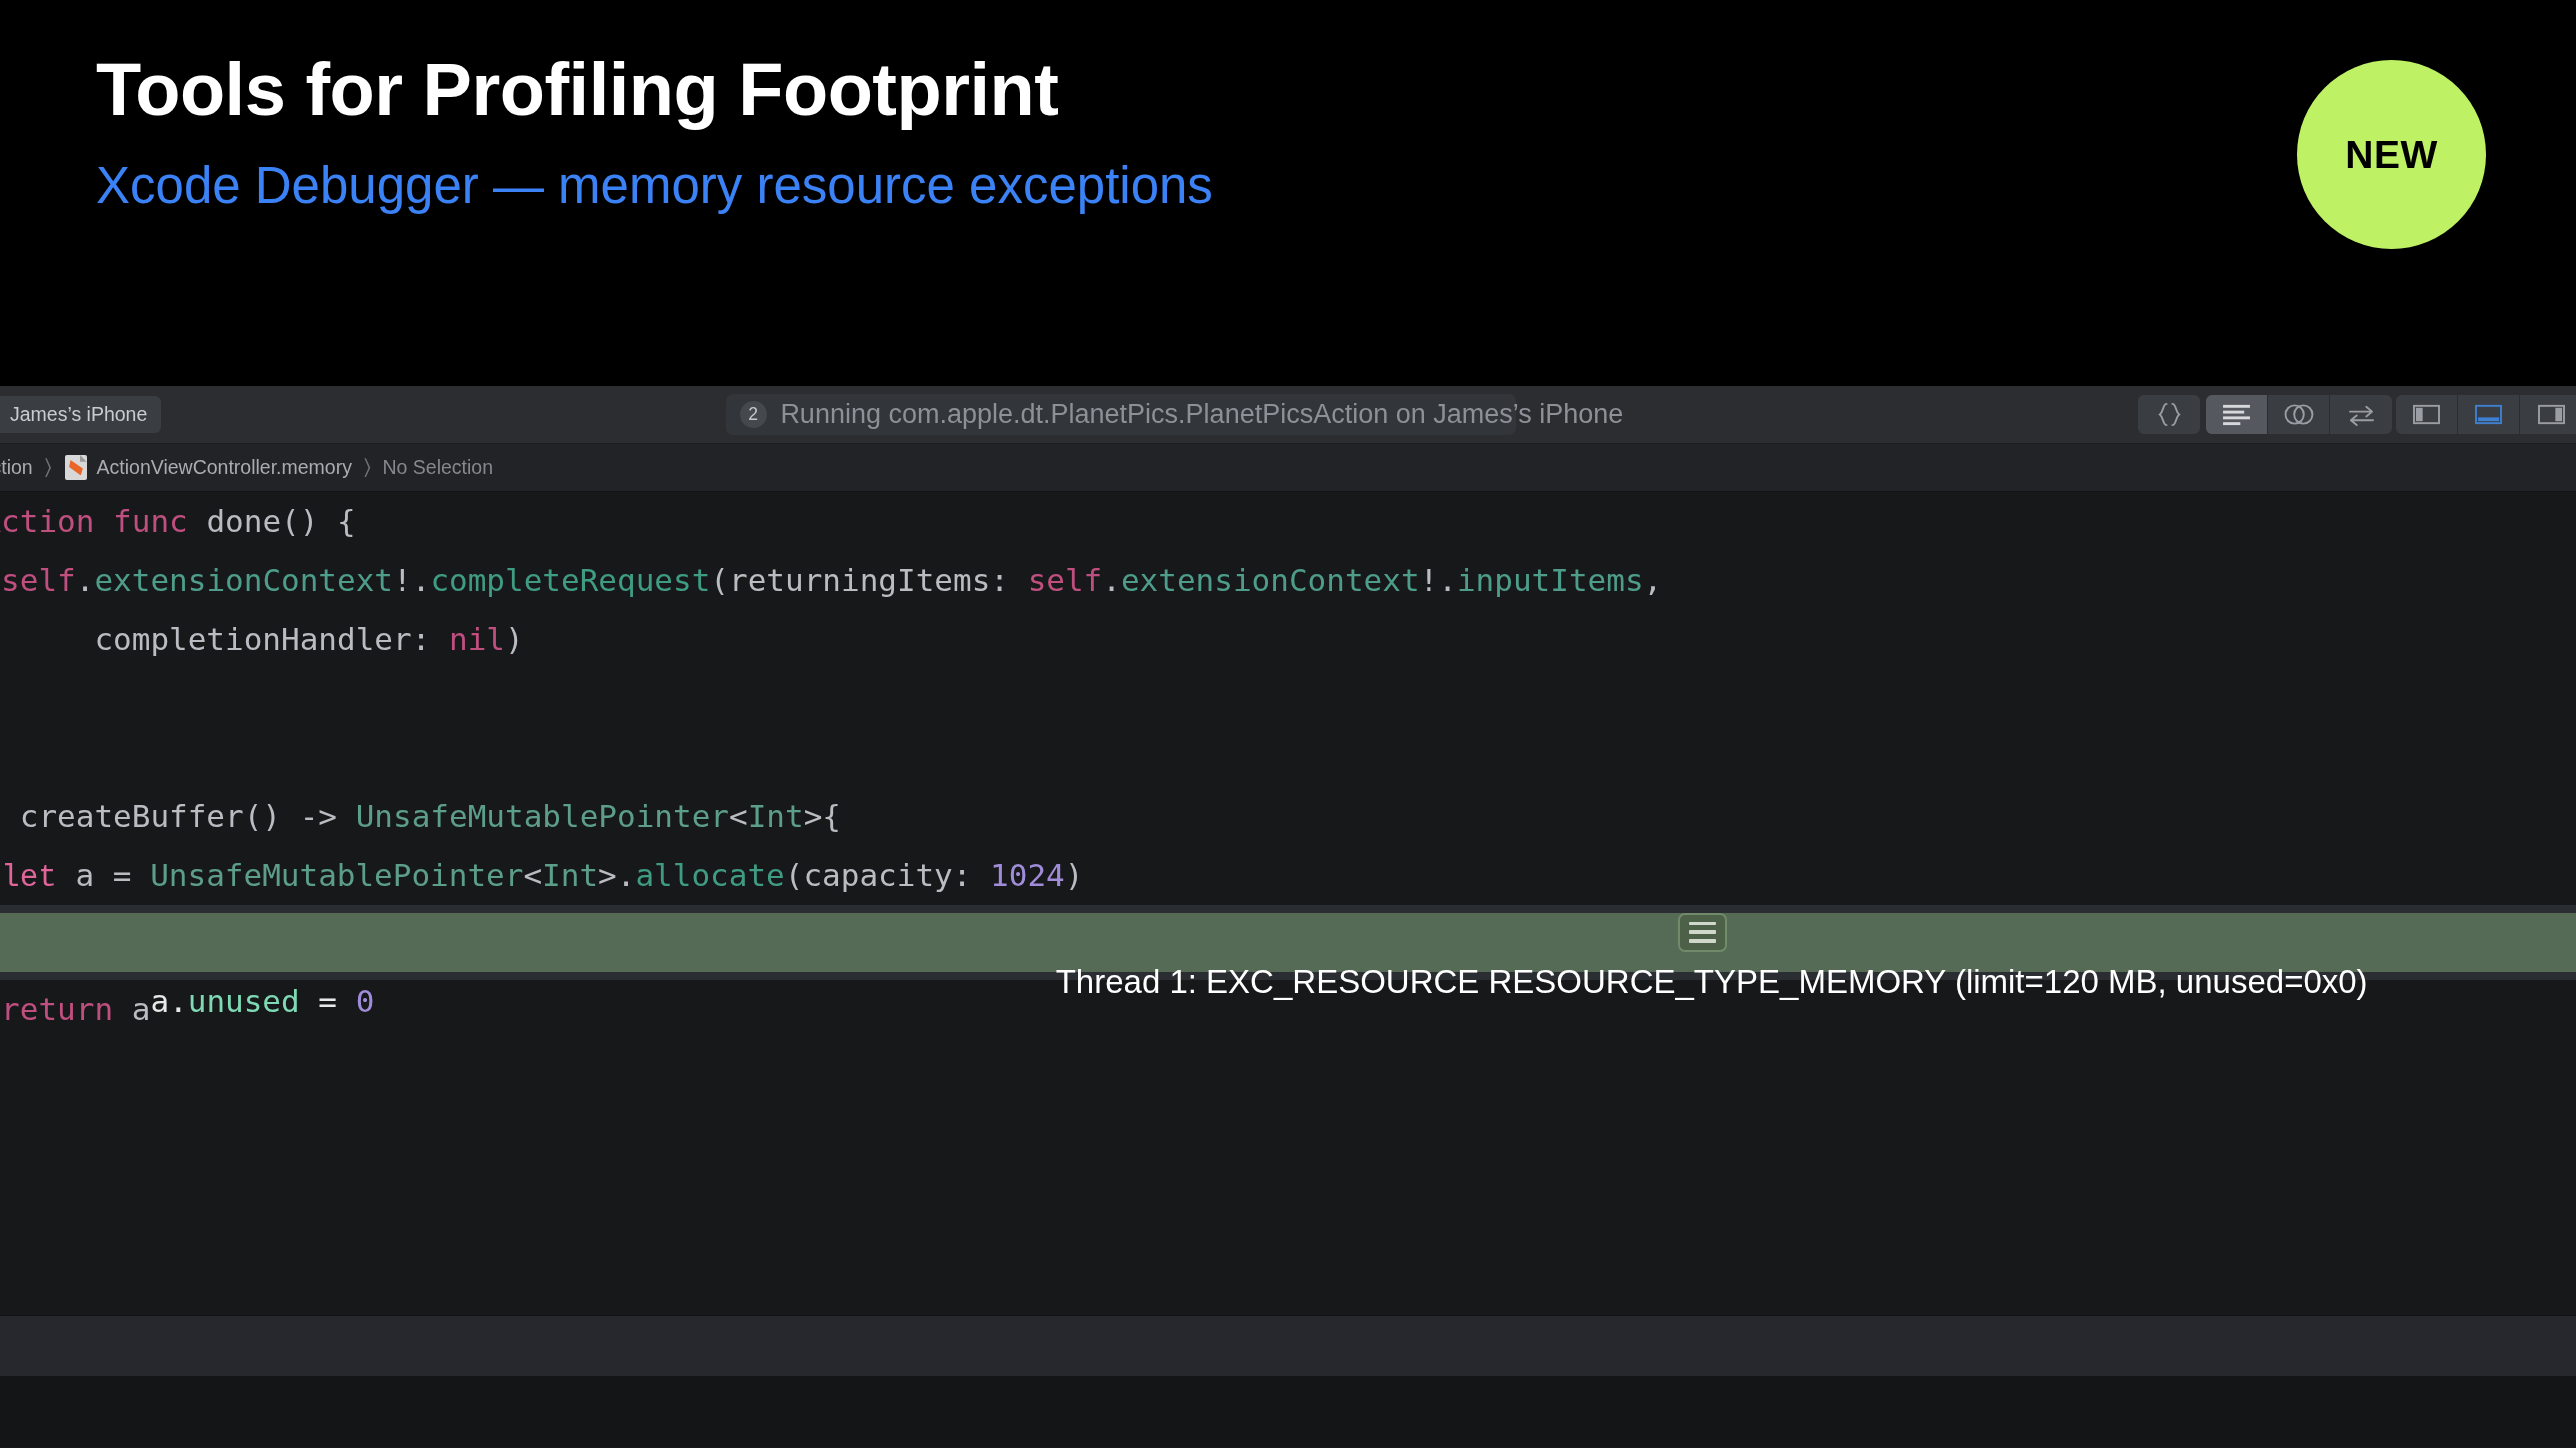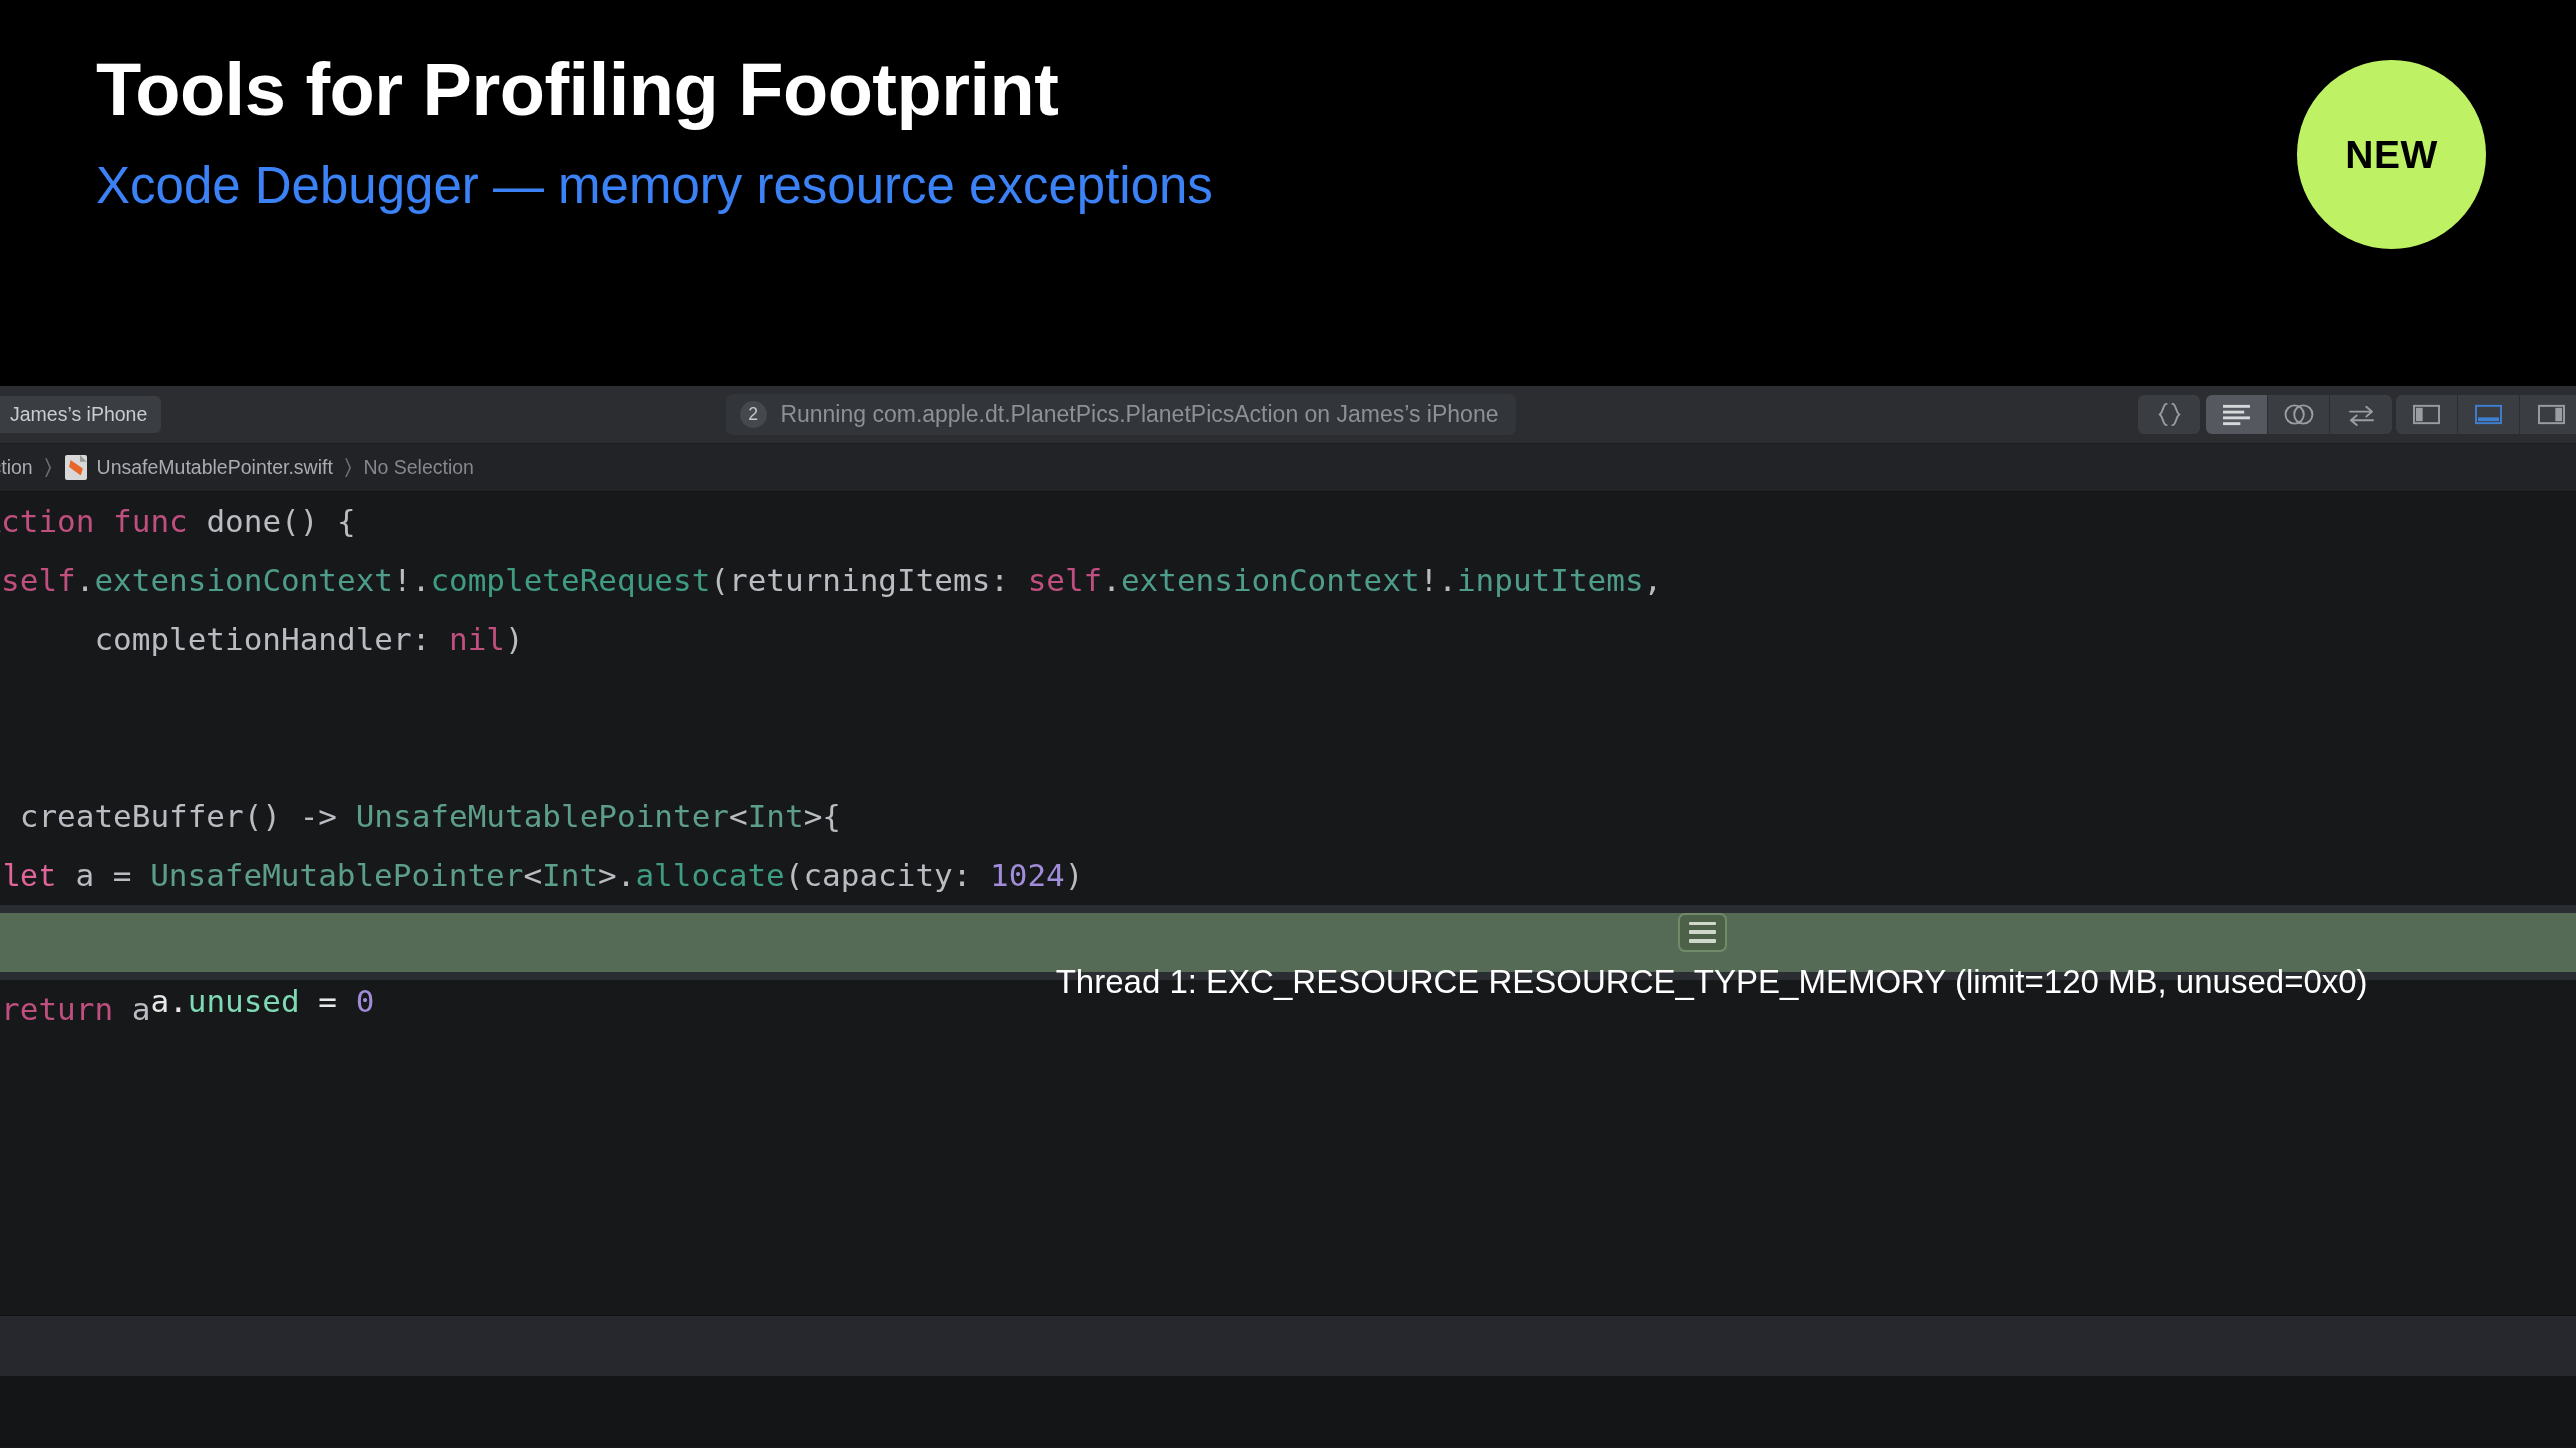--- a/index.html
+++ b/index.html
@@ -121,21 +121,21 @@
     background: #45484d;
     color: #c4c7cc;
     font-size: 17.6px;
     display: flex;
     align-items: center;
     justify-content: center;
     margin-right: 13.7px;
     flex: 0 0 auto;
   }
   .status-text {
-    font-size: 23px;
+    font-size: 27px;
     color: #8d9197;
     white-space: nowrap;
   }
 
   .tb-group {
     position: absolute;
     top: 8.8px;
     display: flex;
     height: 39px;
     border-radius: 5.9px;
@@ -391,21 +391,21 @@
             <rect x="21" y="6" width="7" height="14" fill="#9a9da3"></rect>
           </svg>
         </div>
       </div>
     </div>
 
     <div class="jumpbar">
       <span class="crumb first">Action</span>
       <span class="crumb-sep">〉</span>
       <span class="swift-icon"></span>
-      <span class="crumb">UnsafeMutablePointer.swift</span>
+      <span class="crumb">ActionViewController.memory</span>
       <span class="crumb-sep">〉</span>
       <span class="crumb dim">No Selection</span>
     </div>
 
     <div class="editor">
       <div id="code-lines">
           <div class="code-line"><span class="txt"><span class="kw">Action </span><span class="kw">func </span><span class="pln">done() {</span></span></div>
           <div class="code-line"><span class="txt"><span class="pln"> </span><span class="kw">self</span><span class="pln">.</span><span class="prop">extensionContext</span><span class="pln">!</span><span class="pln">.</span><span class="meth">completeRequest</span><span class="pln">(returningItems: </span><span class="kw">self</span><span class="pln">.</span><span class="prop">extensionContext</span><span class="pln">!</span><span class="pln">.</span><span class="prop">inputItems</span><span class="pln">,</span></span></div>
           <div class="code-line"><span class="txt"><span class="pln">      completionHandler: </span><span class="kw">nil</span><span class="pln">)</span></span></div>
           <div class="code-line"><span class="txt"></span></div>

